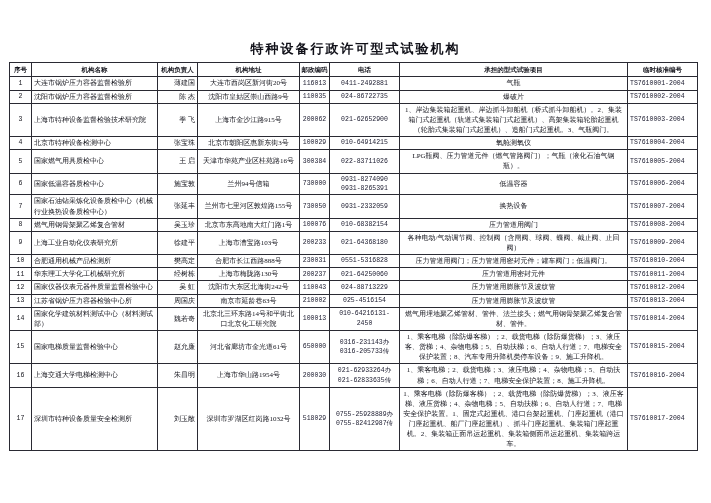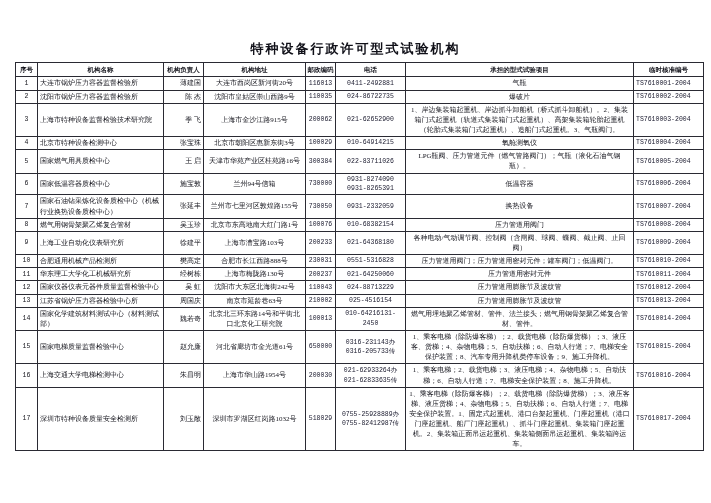--- a/index.html
+++ b/index.html
@@ -15,21 +15,21 @@
     font-weight:bold;
     font-size:13px;
     letter-spacing:2px;
     margin:0 0 4px 0;
     color:#101018;
   }
   table{
     border-collapse:collapse;
     table-layout:fixed;
     width:688px;
-    margin-left:15px;
+    margin-left:9px;
   }
   th,td{
     border:1px solid #2a2a33;
     font-size:7px;
     line-height:1.45;
     padding:1px 2px;
     vertical-align:middle;
     word-break:break-all;
     overflow:hidden;
   }

